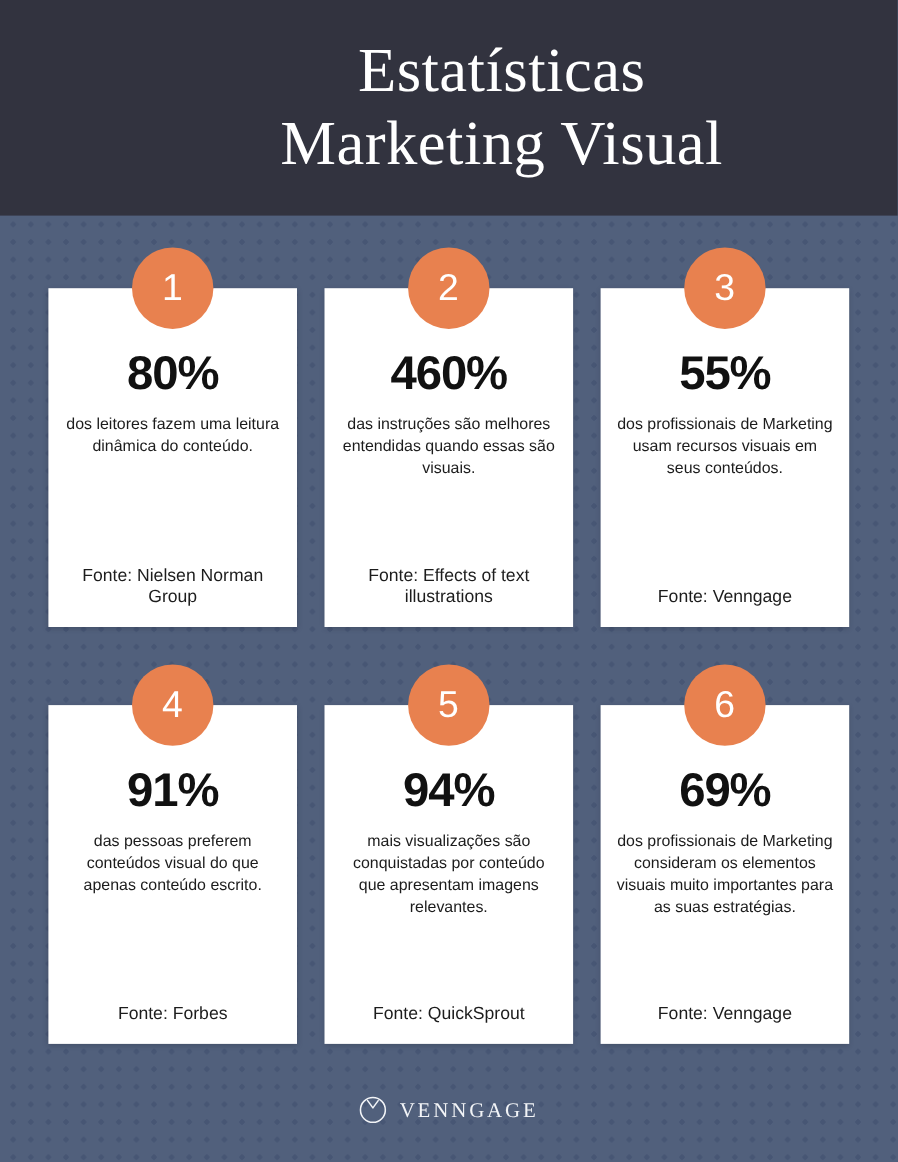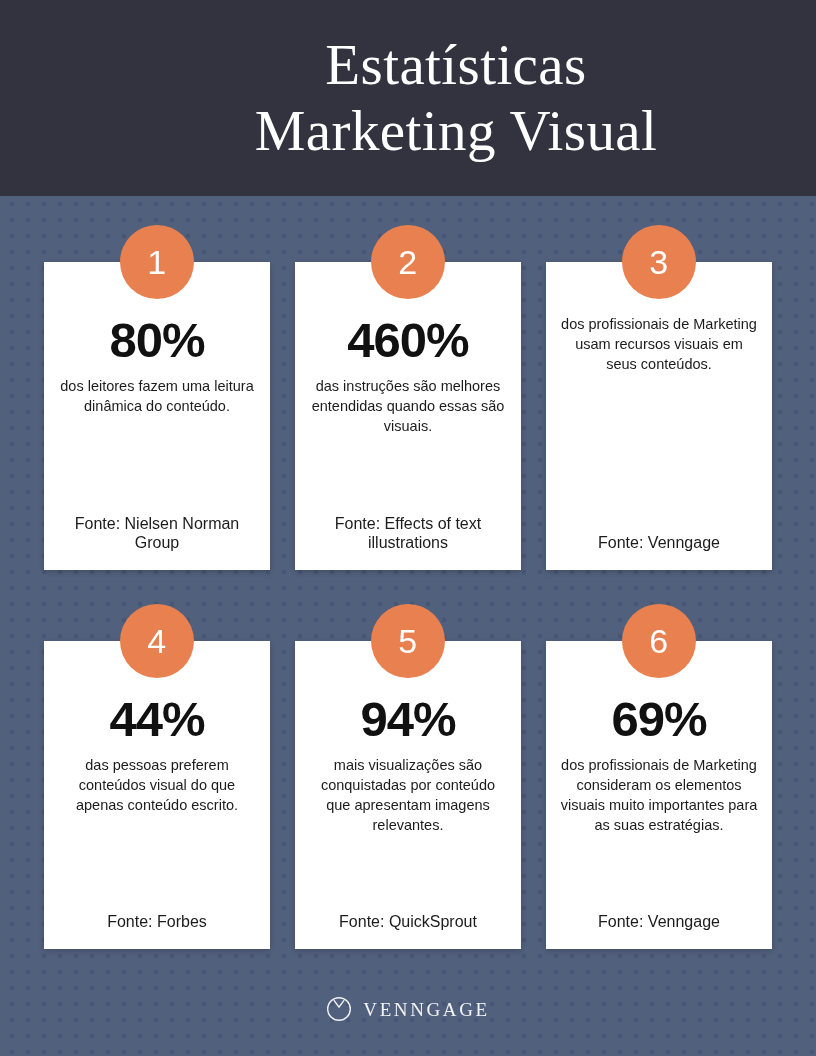--- a/index.html
+++ b/index.html
@@ -106,21 +106,21 @@
     font-size: 34px;
     font-weight: 400;
     line-height: 1;
     z-index: 5;
     letter-spacing: 0.5px;
   }
 
   .stat {
     font-family: "Liberation Sans", sans-serif;
     font-weight: bold;
-    font-size: 49px;
+    font-size: 43px;
     line-height: 52px;
     color: #111111;
     letter-spacing: -1px;
     text-align: center;
     margin: 0 0 10px 0;
   }
 
   .desc {
     font-family: "Liberation Sans", sans-serif;
     font-size: 14.5px;
@@ -194,33 +194,34 @@
         <div class="card">
           <div class="stat">460%</div>
           <p class="desc">das instruções são melhores entendidas quando essas são visuais.</p>
           <p class="source">Fonte: Effects of text illustrations</p>
         </div>
       </div>
 
       <div class="card-wrap">
         <div class="badge">3</div>
         <div class="card">
+          <div class="stat">55%</div>
           <p class="desc">dos profissionais de Marketing usam recursos visuais em seus conteúdos.</p>
           <p class="source">Fonte: Venngage</p>
         </div>
       </div>
 
     </div>
 
     <div class="row row-2">
 
       <div class="card-wrap">
         <div class="badge">4</div>
         <div class="card">
-          <div class="stat">44%</div>
+          <div class="stat">91%</div>
           <p class="desc">das pessoas preferem conteúdos visual do que apenas conteúdo escrito.</p>
           <p class="source">Fonte: Forbes</p>
         </div>
       </div>
 
       <div class="card-wrap">
         <div class="badge">5</div>
         <div class="card">
           <div class="stat">94%</div>
           <p class="desc">mais visualizações são conquistadas por conteúdo que apresentam imagens relevantes.</p>

